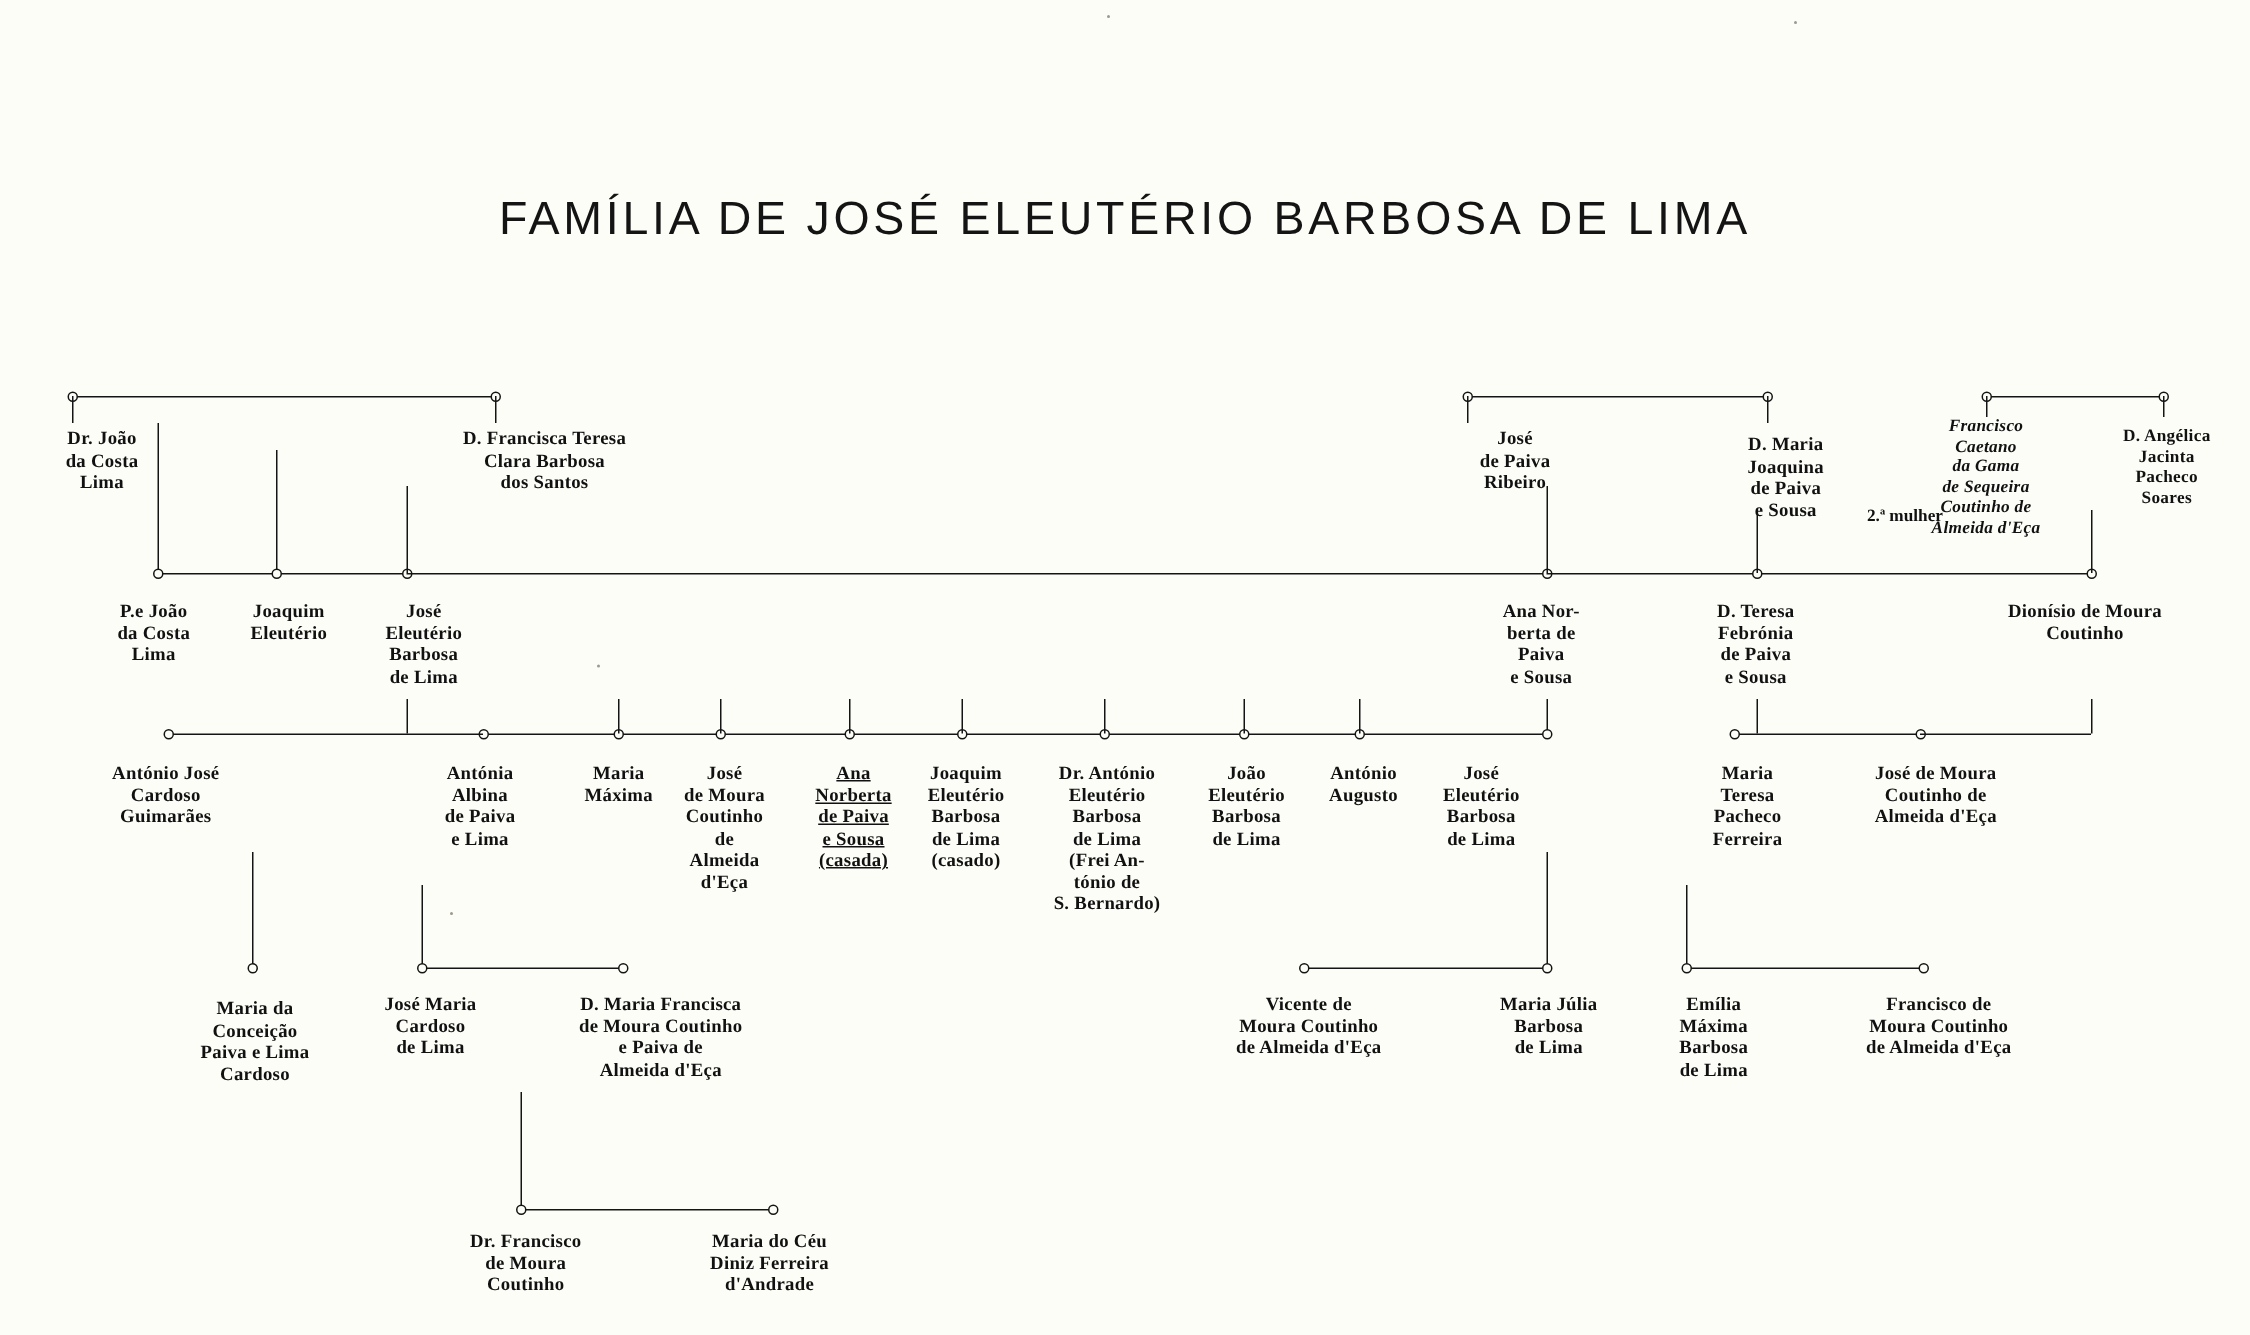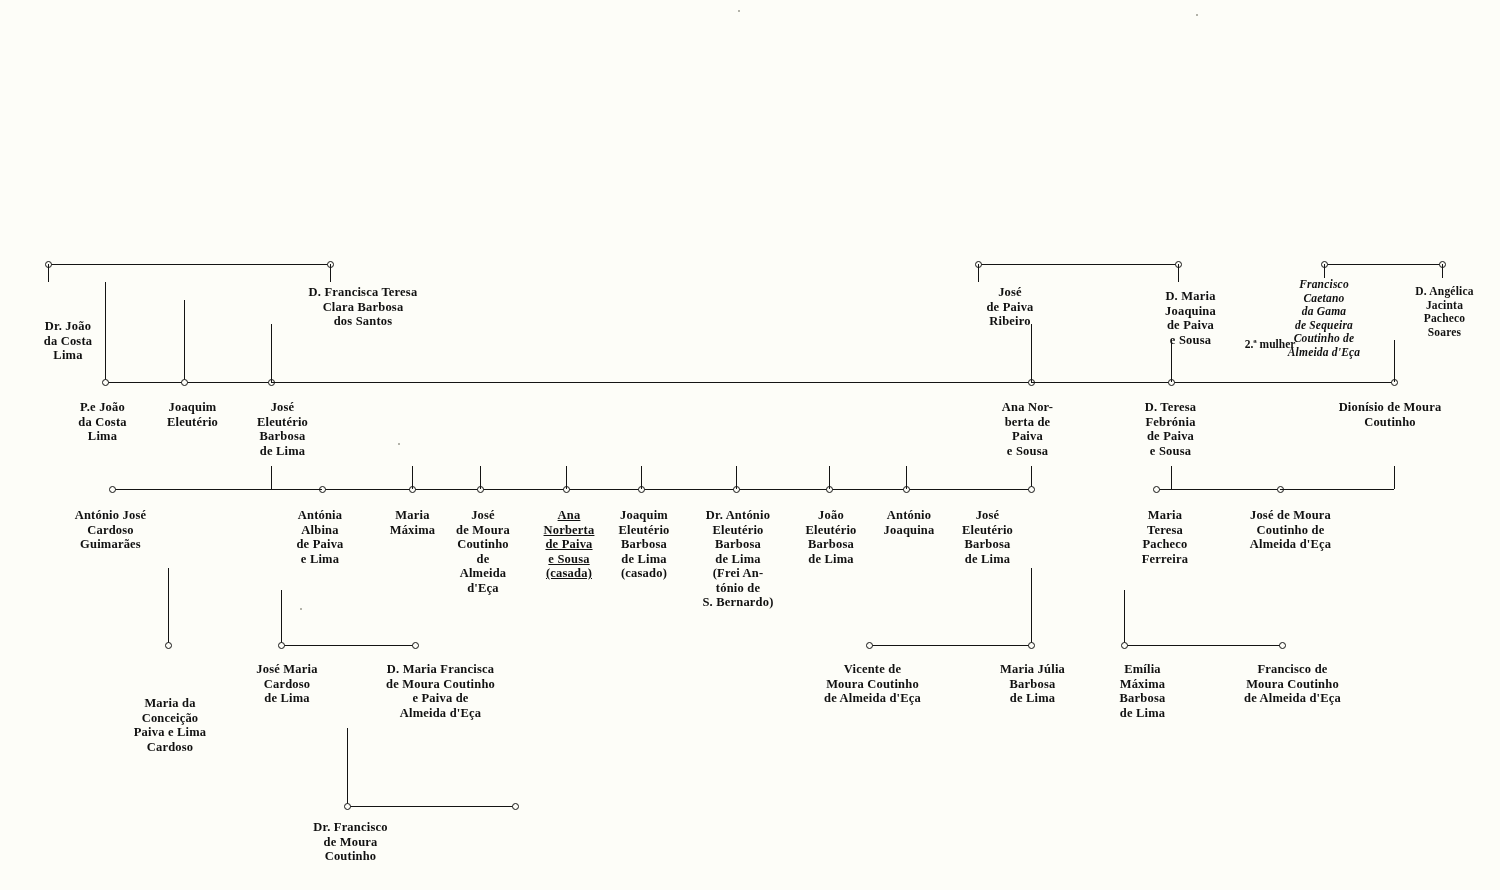--- a/index.html
+++ b/index.html
@@ -70,20 +70,21 @@
     background:#fdfdf8;
     box-sizing:border-box;
   }
   .speck{position:absolute;width:2px;height:2px;background:#9a9a90;border-radius:50%;}
 </style>
 </head>
 <body>
 
 <div id="sheet">
 
+  <div class="title-line" id="t-family">FAMÍLIA DE JOSÉ ELEUTÉRIO BARBOSA DE LIMA</div>
 
   <div class="speck" style="left:738px;top:10px;"></div>
   <div class="speck" style="left:1196px;top:14px;"></div>
   <div class="speck" style="left:398px;top:443px;"></div>
   <div class="speck" style="left:300px;top:608px;"></div>
 
   <div class="hline" style="left:48px;top:264px;width:282px;"></div>
   <div class="dot" style="left:45px;top:261px;"></div>
   <div class="dot" style="left:327px;top:261px;"></div>
   <div class="vline" style="left:48px;top:264px;height:18px;"></div>
@@ -94,21 +95,21 @@
   <div class="dot" style="left:1175px;top:261px;"></div>
   <div class="vline" style="left:978px;top:264px;height:18px;"></div>
   <div class="vline" style="left:1178px;top:264px;height:18px;"></div>
 
   <div class="hline" style="left:1324px;top:264px;width:118px;"></div>
   <div class="dot" style="left:1321px;top:261px;"></div>
   <div class="dot" style="left:1439px;top:261px;"></div>
   <div class="vline" style="left:1324px;top:264px;height:14px;"></div>
   <div class="vline" style="left:1442px;top:264px;height:14px;"></div>
 
-  <div class="node" style="left:18px;top:285px;width:100px;margin-top:34px;">Dr. João
+  <div class="node" style="left:18px;top:285px;width:100px;">Dr. João
 da Costa
 Lima</div>
   <div class="node" style="left:268px;top:285px;width:190px;">D. Francisca Teresa
 Clara Barbosa
 dos Santos</div>
   <div class="node" style="left:950px;top:285px;width:120px;">José
 de Paiva
 Ribeiro</div>
   <div class="node" style="left:1128px;top:289px;width:125px;">D. Maria
 Joaquina
@@ -227,21 +228,21 @@
 Barbosa
 de Lima
 (Frei An-
 tónio de
 S. Bernardo)</div>
   <div class="node" style="left:792px;top:508px;width:78px;">João
 Eleutério
 Barbosa
 de Lima</div>
   <div class="node" style="left:868px;top:508px;width:82px;">António
-Joaquina</div>
+Augusto</div>
   <div class="node" style="left:945px;top:508px;width:85px;">José
 Eleutério
 Barbosa
 de Lima</div>
   <div class="node" style="left:1120px;top:508px;width:90px;">Maria
 Teresa
 Pacheco
 Ferreira</div>
   <div class="node" style="left:1218px;top:508px;width:145px;">José de Moura
 Coutinho de
@@ -258,21 +259,21 @@
   <div class="vline" style="left:1031px;top:568px;height:77px;"></div>
   <div class="hline" style="left:869px;top:645px;width:162px;"></div>
   <div class="dot" style="left:866px;top:642px;"></div>
   <div class="dot" style="left:1028px;top:642px;"></div>
 
   <div class="vline" style="left:1124px;top:590px;height:55px;"></div>
   <div class="hline" style="left:1124px;top:645px;width:158px;"></div>
   <div class="dot" style="left:1121px;top:642px;"></div>
   <div class="dot" style="left:1279px;top:642px;"></div>
 
-  <div class="node" style="left:110px;top:696px;width:120px;">Maria da
+  <div class="node" style="left:110px;top:665px;width:120px;">Maria da
 Conceição
 Paiva e Lima
 Cardoso</div>
   <div class="node" style="left:232px;top:662px;width:110px;">José Maria
 Cardoso
 de Lima</div>
   <div class="node" style="left:348px;top:662px;width:185px;">D. Maria Francisca
 de Moura Coutinho
 e Paiva de
 Almeida d'Eça</div>
@@ -291,14 +292,17 @@
 de Almeida d'Eça</div>
 
   <div class="vline" style="left:347px;top:728px;height:78px;"></div>
   <div class="hline" style="left:347px;top:806px;width:168px;"></div>
   <div class="dot" style="left:344px;top:803px;"></div>
   <div class="dot" style="left:512px;top:803px;"></div>
 
   <div class="node" style="left:288px;top:820px;width:125px;">Dr. Francisco
 de Moura
 Coutinho</div>
+  <div class="node" style="left:443px;top:820px;width:140px;">Maria do Céu
+Diniz Ferreira
+d'Andrade</div>
 
 </div>
 
 </body></html>

